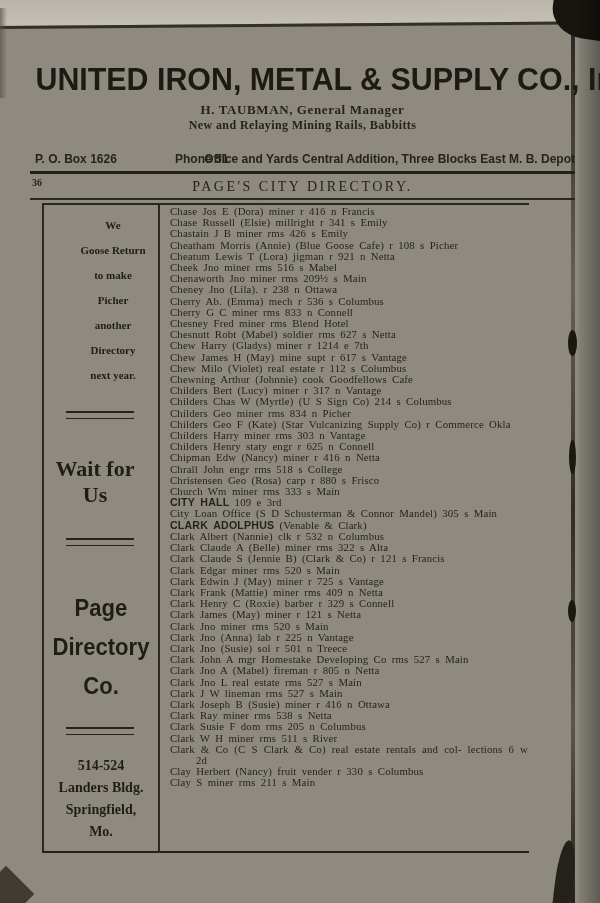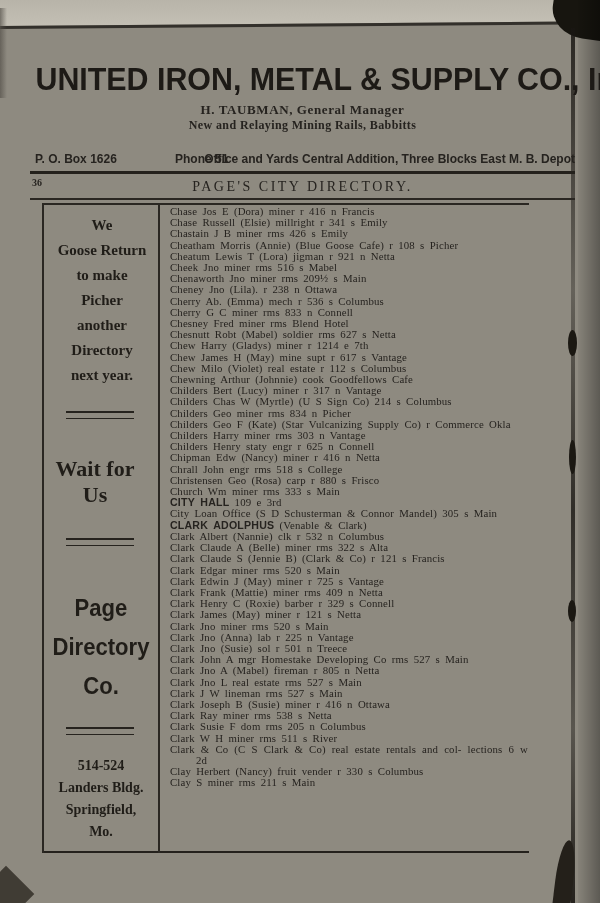--- a/index.html
+++ b/index.html
@@ -51,21 +51,21 @@
     font-family:"Liberation Serif",serif;font-size:14px;letter-spacing:2.5px;}
   .hdr-rule{position:absolute;left:30px;top:198px;width:545px;height:2px;background:#2a2722;}
   
   .box-top{position:absolute;left:42px;top:203px;width:487px;height:2px;background:#2a2722;}
   .box-bottom{position:absolute;left:42px;top:851px;width:487px;height:2px;background:#24211c;}
   .box-left{position:absolute;left:42px;top:203px;width:2px;height:650px;background:#2a2722;}
   .box-div{position:absolute;left:158px;top:203px;width:2px;height:650px;background:#2a2722;}
   
   .sidebar{position:absolute;left:44px;top:203px;width:114px;text-align:center;
     font-family:"Liberation Serif",serif;color:#201d18;}
-  .sb-promo{position:absolute;top:10px;left:1px;width:114px;font-weight:700;font-size:15px;line-height:25px;}
+  .sb-promo{position:absolute;top:10px;left:12px;width:114px;font-weight:700;font-size:11px;line-height:25px;}
   .sb-wait{position:absolute;top:253px;left:0;width:102px;font-weight:700;font-size:22px;line-height:26px;}
   .sb-co{position:absolute;top:385px;left:0;width:114px;font-family:"Liberation Sans",sans-serif;
     font-weight:700;font-size:24px;line-height:39px;transform:scaleX(.92);}
   .sb-addr{position:absolute;top:552px;left:0;width:114px;font-weight:700;font-size:14px;line-height:22px;}
   .sb-divider{position:absolute;left:22px;width:68px;height:5px;
     border-top:2px solid #26231e;border-bottom:1px solid #26231e;}
   .sb-d1{top:208px;} .sb-d2{top:335px;} .sb-d3{top:524px;}
   
   .listing{position:absolute;left:170px;top:206px;width:358px;
     font-family:"Liberation Serif",serif;font-size:10.8px;color:#26231f;}

